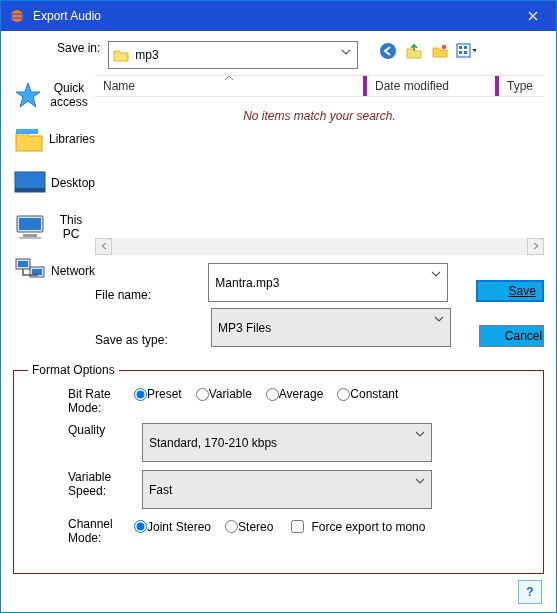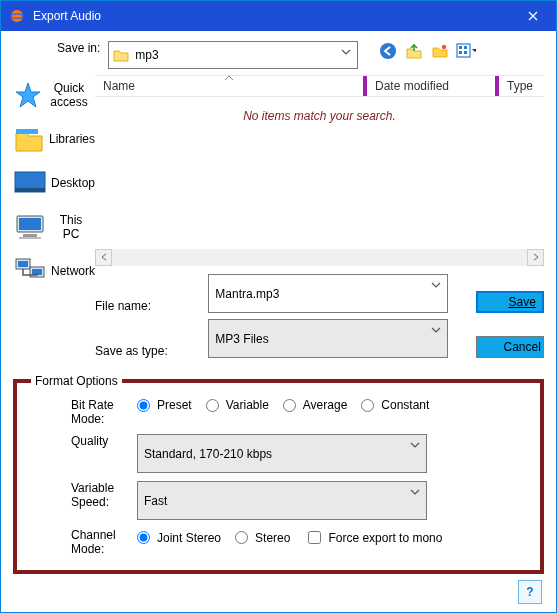--- a/index.html
+++ b/index.html
@@ -34,34 +34,34 @@
   .sort-caret { position:absolute; left:50%; top:-1px; transform:translateX(-50%);}
   .list-empty { flex:1; display:flex; justify-content:center; padding-top:12px; color:#7f1d1d;font-style:italic;}
   .hscroll { height:18px; display:flex; align-items:center;}
   .hscroll .arrow { width:17px; height:17px; background:#f0f0f0; border:1px solid #cdcdcd; display:flex; align-items:center; justify-content:center;}
   .hscroll .track { flex:1; height:17px; background:#f0f0f0;}
 
   .filerows { margin-top:8px;}
   .row { display:flex; align-items:flex-end; gap:28px; margin-bottom:6px;}
   .row .rlabel { width:86px; padding-left: 0;}
   .combo { height:39px; border:1px solid #7a7a7a; background:#fff; display:flex; align-items:center; padding:0 6px; position:relative;}
-  .combo.gray { background:#e9e9e9;}
+  .combo.gray { background:#e9e9e9;margin-left:8px;}
   .combo .dd { position:absolute; right:4px; top:3px;}
   .fname { flex:0 0 240px;}
   .ftype { flex:0 0 240px;}
   .btn { width:68px; height:22px; border:1px solid #7a7a7a; background:#0ea5e9; display:flex; align-items:center; justify-content:center;padding-left:24px;}
   .btn.primary { border:2px solid #0078d7;}
   .spacer-right { margin-left:auto;}
 
-  fieldset.format { border:4px solid #7f1d1d; margin:10px 0 0 0; padding:10px 14px 6px 14px;}
+  fieldset.format { border:1px solid #7f1d1d; margin:10px 0 0 0; padding:10px 14px 20px 14px;}
   fieldset.format legend { padding:0 4px; font-size:12px;}
   .frow { display:flex; align-items:flex-start; gap:10px; margin-bottom:8px;}
   .frow .flabel { width:96px; text-align:left; padding-left:40px;}
   .radios { display:flex; gap:14px; align-items:center;}
-  .radio { display:flex; align-items:center; gap:7px;}
+  .radio { display:flex; align-items:center; gap:0;}
   .radio input { margin:0;}
   .wide-combo { flex:0 0 290px;}
   .check { display:flex; align-items:center; gap:4px;}
   .footer { display:flex; justify-content:flex-end; padding:6px 2px 0 0;}
   .help-icon { width:24px; height:24px; border:1px solid #6bb7e8; display:flex; align-items:center; justify-content:center; color:#0078d7; font-weight:bold; font-size:16px; background:#eef8ff;}
   svg { display:block; }
 </style>
 </head>
 <body>
 

